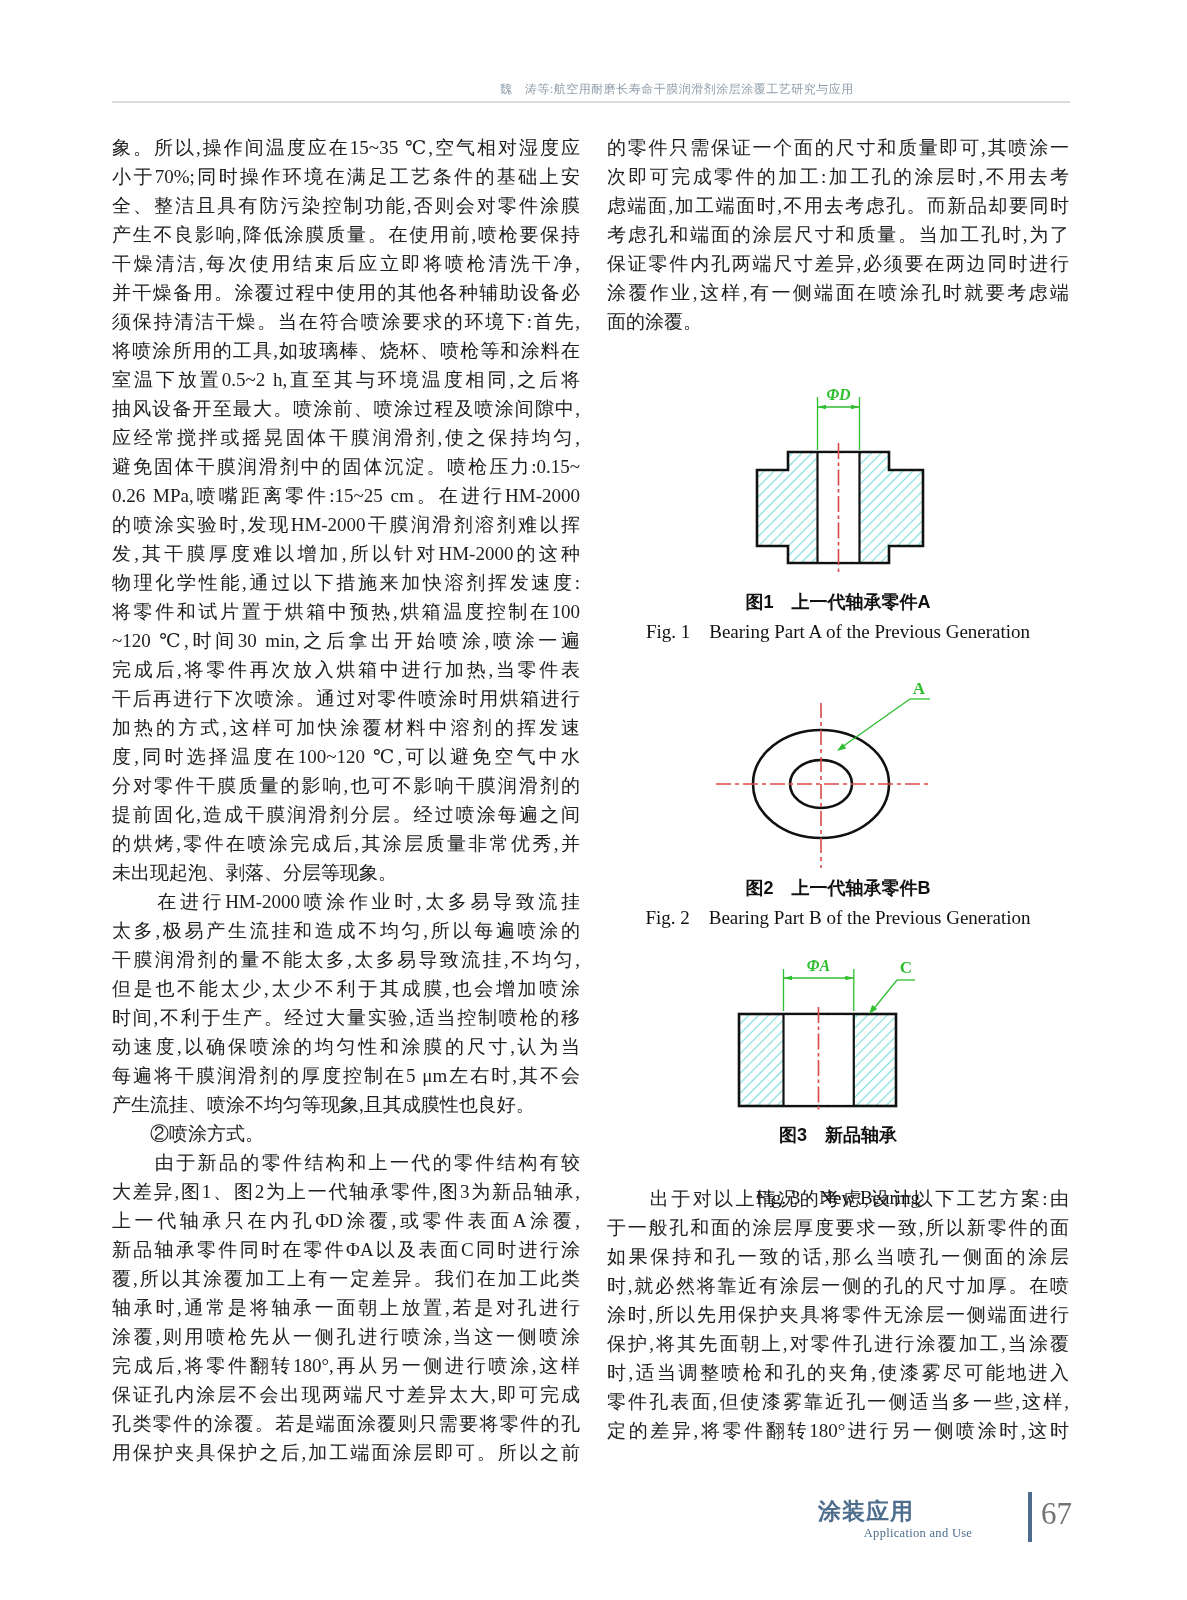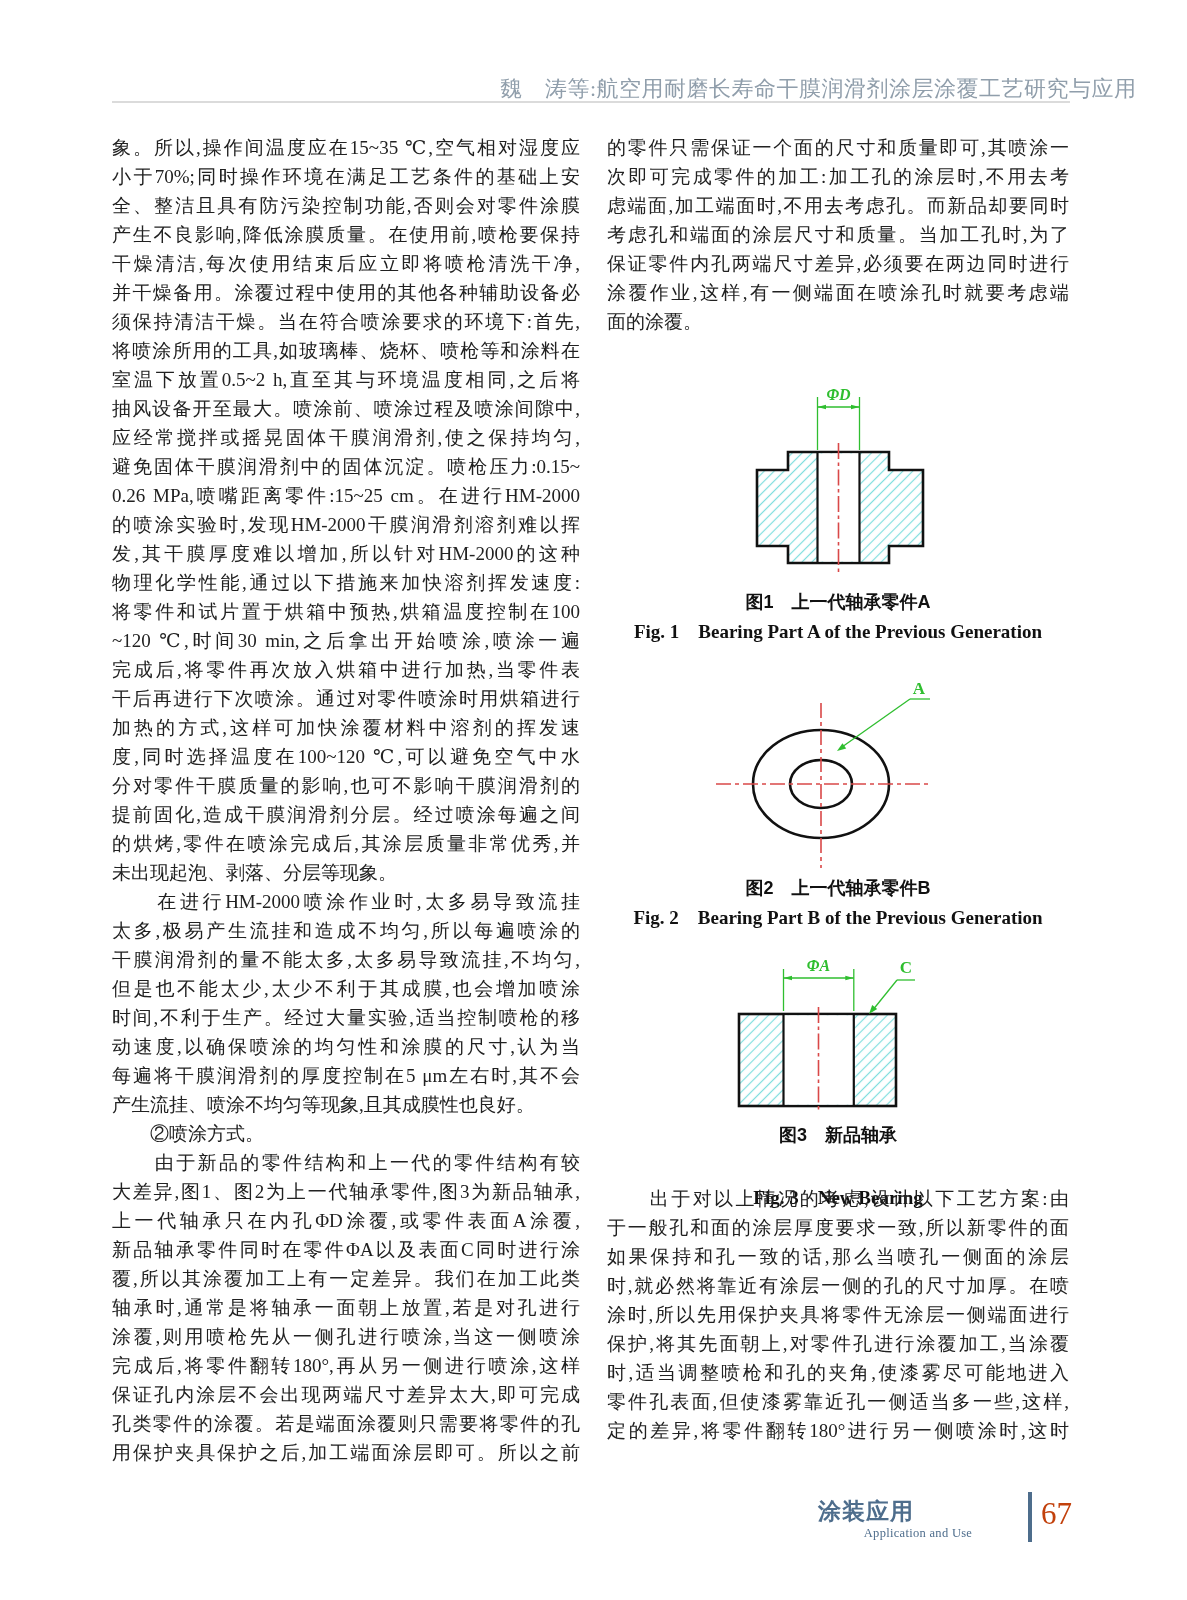--- a/index.html
+++ b/index.html
@@ -4,21 +4,21 @@
 <style>
   html,body { margin:0; padding:0; background:#ffffff; }
   .page {
     position:relative; width:1187px; height:1600px; background:#ffffff;
     font-family:"Liberation Serif","DejaVu Serif",serif; color:#212121;
     overflow:hidden;
   }
   
   .running-title {
     position:absolute; left:500px; top:76px; width:567px; height:26px;
-    font-size:22px; line-height:26px; text-align:right; color:#909EAB;
+    font-size:12px; line-height:26px; color:#909EAB;
     letter-spacing:0.5px; white-space:nowrap;
   }
   .header-rule {
     position:absolute; left:112px; top:101px; width:958px; height:2px;
     background:#DBDBDB;
   }
   
   .textcol { position:absolute; font-size:19px; }
   .col-left   { left:112px; top:133px; width:468px; }
   .col-right1 { left:607px; top:133px; width:462px; }
@@ -28,36 +28,36 @@
     text-align:justify; text-align-last:justify;
   }
   .tline.flush { text-align-last:left; }
   
   .figsvg { position:absolute; }
   .fig1 { left:700px; top:372px; }
   .fig2 { left:690px; top:668px; }
   .fig3 { left:715px; top:945px; }
   .cap { position:absolute; left:607px; width:462px; text-align:center; white-space:nowrap; }
   .cap-zh { font-family:"Liberation Sans","DejaVu Sans",sans-serif; font-weight:bold; font-size:18px; color:#111; }
-  .cap-en { font-family:"Liberation Serif","DejaVu Serif",serif; font-weight:bold; font-size:19px; color:#111; }
+  .cap-en { font-family:"Liberation Serif","DejaVu Serif",serif; font-weight:normal; font-size:19px; color:#111; }
   .cap1-zh { top:590px; } .cap1-en { top:619px; }
   .cap2-zh { top:876px; } .cap2-en { top:905px; }
   .cap3-zh { top:1123px; } .cap3-en { top:1185px; }
   
   .footer-cn {
     position:absolute; left:818px; top:1496px; width:200px; text-align:left;
     font-family:"Liberation Sans","DejaVu Sans",sans-serif; font-weight:bold;
     font-size:23px; color:#4E6D8C; letter-spacing:1px;
   }
   .footer-en {
     position:absolute; left:818px; top:1526px; width:200px; text-align:center;
     font-size:12.5px; color:#4E6D8C; letter-spacing:0.3px;
   }
   .footer-bar { position:absolute; left:1028px; top:1492px; width:3.5px; height:50px; background:#4E6D8C; }
-  .footer-page { position:absolute; left:1041px; top:1496px; font-size:31px; color:#c2410c; }
+  .footer-page { position:absolute; left:1041px; top:1496px; font-size:31px; color:#737373; }
   svg text { font-family:"Liberation Serif","DejaVu Serif",serif; }
 </style>
 </head>
 <body>
 
 <div class="page">
 
   <div class="running-title">魏　涛等:航空用耐磨长寿命干膜润滑剂涂层涂覆工艺研究与应用</div>
   <div class="header-rule"></div>
 

